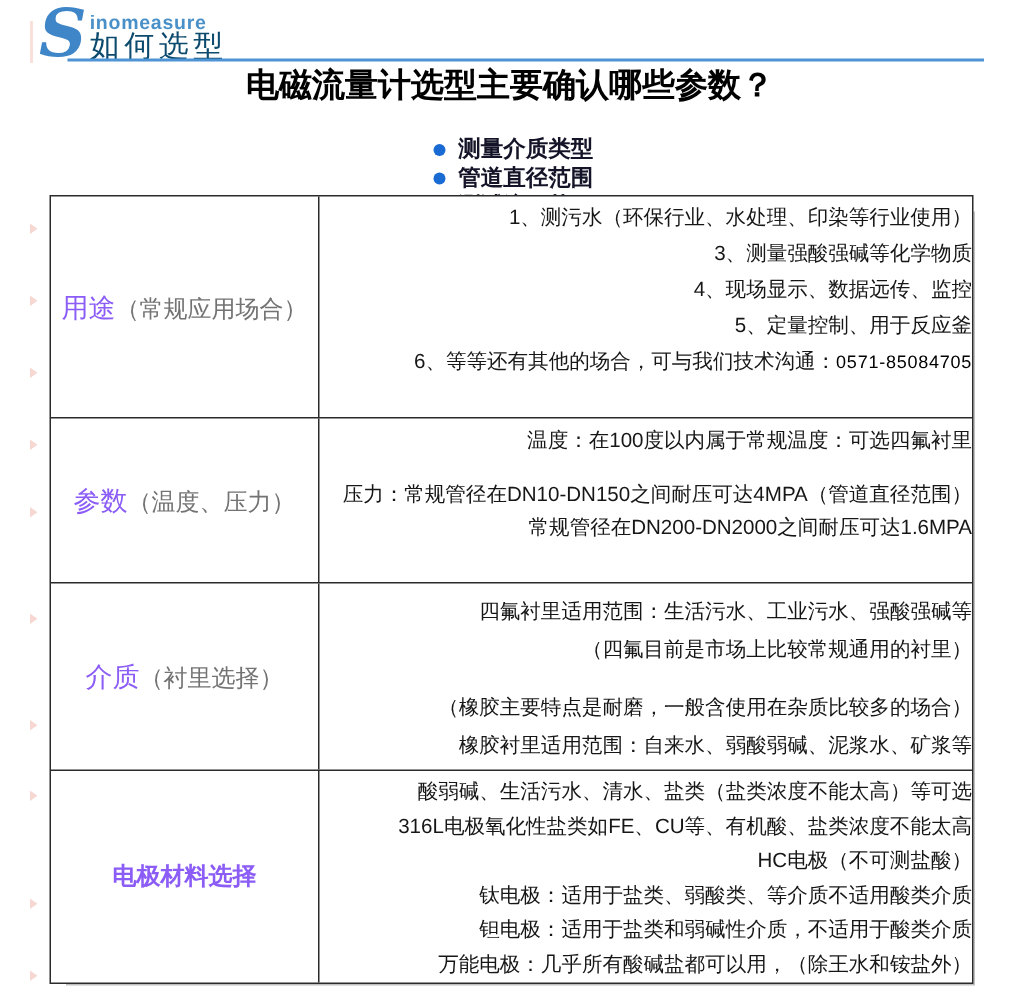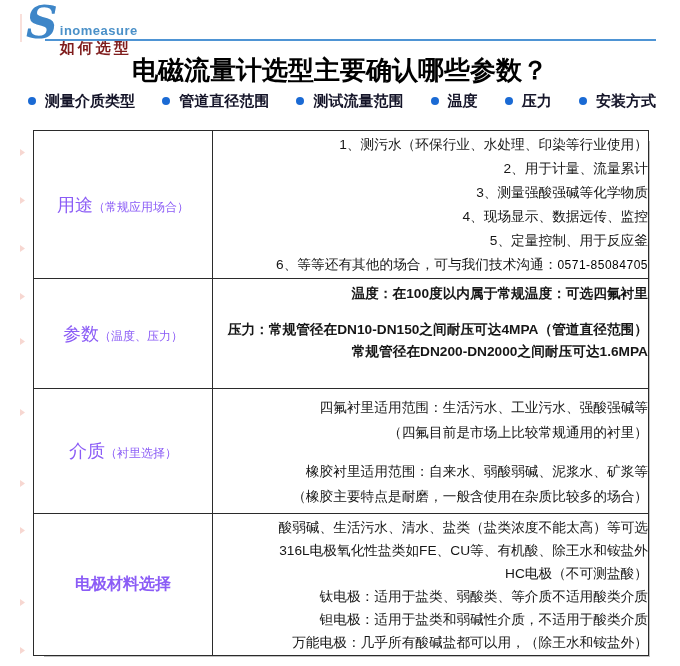--- a/index.html
+++ b/index.html
@@ -6,58 +6,58 @@
   body {
     width:680px; height:666px; background:#ffffff; position:relative;
     font-family:"Liberation Sans", sans-serif; color:#151515; overflow:hidden;
   }
   
   .logo { position:absolute; left:26px; top:3px; display:flex; align-items:flex-start; }
   .logo-s {
     font-family:"DejaVu Serif", serif; font-style:italic; font-weight:bold;
     font-size:44px; line-height:40px; color:#3e86c8; margin-right:2px;
   }
-  .logo-text { padding-top:5px;margin-top:16px; }
+  .logo-text { padding-top:5px; }
   .logo-brand { display:block; color:#4a90c8; font-size:13px; font-weight:bold; letter-spacing:.5px; line-height:14px; }
-  .logo-sub { display:block; color:#7f1d1d; font-size:15px; font-weight:bold; letter-spacing:3px; line-height:19px; }
+  .logo-sub { display:block; color:#0c4a6e; font-size:20px; font-weight:normal; letter-spacing:3px; line-height:19px; }
   .logo-rule { position:absolute; left:45px; width:611px; top:39px; height:2px; background:#4e94d4; }
 
   
   .title {
-    position:absolute; top:53px; left:0; width:100%; text-align:center;
-    font-size:26px; font-weight:bold; color:#000;
+    position:absolute; top:42px; left:0; width:100%; text-align:center;
+    font-size:22px; font-weight:bold; color:#000;
   }
 
   
   .params { position:absolute; top:90px; left:28px; width:628px; height:22px;
-    display:flex; justify-content:space-between; align-items:center; }
+    display:flex; justify-content:space-between; align-items:center;flex-direction:column; }
   .param { display:flex; align-items:center; }
   .dot { width:8px; height:8px; border-radius:50%; background:#1a6ad4; margin-right:9px; flex:0 0 auto; }
   .param-label { font-size:15px; font-weight:bold; color:#141428; white-space:nowrap; }
 
   
   .sel-table {
     position:absolute; left:33px; top:130px; width:614px;
     border:1px solid #2b2b2b; background:#fff;
     box-shadow:6px 6px 0 -5px rgba(130,130,130,.5);
   }
   .trow { display:flex; border-top:1px solid #2b2b2b; }
   .trow:first-child { border-top:none; }
   .cell-h {
     width:178px; flex:0 0 178px; border-right:1px solid #2b2b2b;
     display:flex; align-items:center; justify-content:center; text-align:center;
   }
   .cell-h .main { font-size:18px; color:#8b5cf6; }
-  .cell-h .note { font-size:12px; color:#8b5cf6; }
+  .cell-h .note { font-size:16px; color:#737373; }
   .cell-h.compact .main { font-size:16px; font-weight:bold;text-align:center; }
   .cell-b { flex:1 1 auto; overflow:hidden;text-align:right; }
   .r1 { height:147px; } .r2 { height:109px; } .r3 { height:124px; } .r4 { height:141px; }
   .ln { line-height:24px; font-size:13.7px; white-space:nowrap; padding-left:12px; color:#161616; }
   .r1 .cell-b { padding-top:2px; }
-  .r2 .cell-b { padding-top:4px;font-weight:bold; }
+  .r2 .cell-b { padding-top:4px; }
   .r2 .ln { line-height:22px; }
   .r3 .cell-b { padding-top:6px; }
   .r3 .ln { line-height:25px; }
   .r4 .cell-b { padding-top:2px; }
   .r4 .ln { line-height:23px; }
   .gap-sm { height:14px; }
   .indent { padding-left:53px; }
   .phone { font-size:12px; color:#000; letter-spacing:.5px; }
 
   
@@ -123,21 +123,20 @@
 <div class="sel-table">
 
   <div class="trow r1">
     <div class="cell-h">
       <div>
         <span class="main">用途</span><span class="note">（常规应用场合）</span>
       </div>
     </div>
     <div class="cell-b">
       <div class="ln">1、测污水（环保行业、水处理、印染等行业使用）</div>
-      <div class="ln">2、用于计量、流量累计</div>
       <div class="ln">3、测量强酸强碱等化学物质</div>
       <div class="ln">4、现场显示、数据远传、监控</div>
       <div class="ln">5、定量控制、用于反应釜</div>
       <div class="ln"><span>6、等等还有其他的场合，可与我们技术沟通：</span><span class="phone">0571-85084705</span></div>
     </div>
   </div>
 
   <div class="trow r2">
     <div class="cell-h">
       <div>
@@ -155,34 +154,34 @@
   <div class="trow r3">
     <div class="cell-h">
       <div>
         <span class="main">介质</span><span class="note">（衬里选择）</span>
       </div>
     </div>
     <div class="cell-b">
       <div class="ln">四氟衬里适用范围：生活污水、工业污水、强酸强碱等</div>
       <div class="ln">（四氟目前是市场上比较常规通用的衬里）</div>
       <div class="gap-sm"></div>
+      <div class="ln">（橡胶主要特点是耐磨，一般含使用在杂质比较多的场合）</div>
       <div class="ln">橡胶衬里适用范围：自来水、弱酸弱碱、泥浆水、矿浆等</div>
-      <div class="ln">（橡胶主要特点是耐磨，一般含使用在杂质比较多的场合）</div>
     </div>
   </div>
 
   <div class="trow r4">
     <div class="cell-h compact">
       <div>
         <span class="main">电极材料选择</span>
       </div>
     </div>
     <div class="cell-b">
       <div class="ln">酸弱碱、生活污水、清水、盐类（盐类浓度不能太高）等可选</div>
-      <div class="ln">316L电极氧化性盐类如FE、CU等、有机酸、除王水和铵盐外</div>
+      <div class="ln">316L电极氧化性盐类如FE、CU等、有机酸、盐类浓度不能太高</div>
       <div class="ln">HC电极（不可测盐酸）</div>
       <div class="ln">钛电极：适用于盐类、弱酸类、等介质不适用酸类介质</div>
       <div class="ln">钽电极：适用于盐类和弱碱性介质，不适用于酸类介质</div>
       <div class="ln">万能电极：几乎所有酸碱盐都可以用，（除王水和铵盐外）</div>
     </div>
   </div>
 
 </div>
 
 </body></html>

